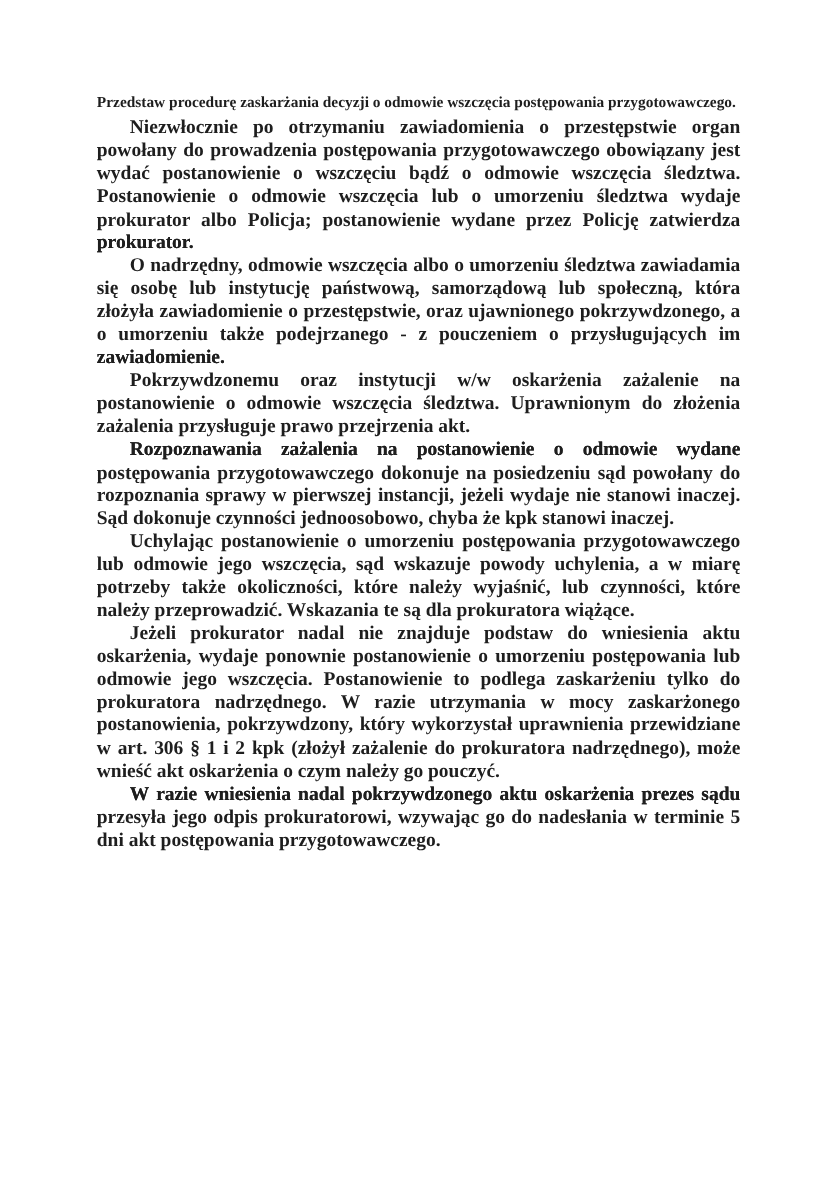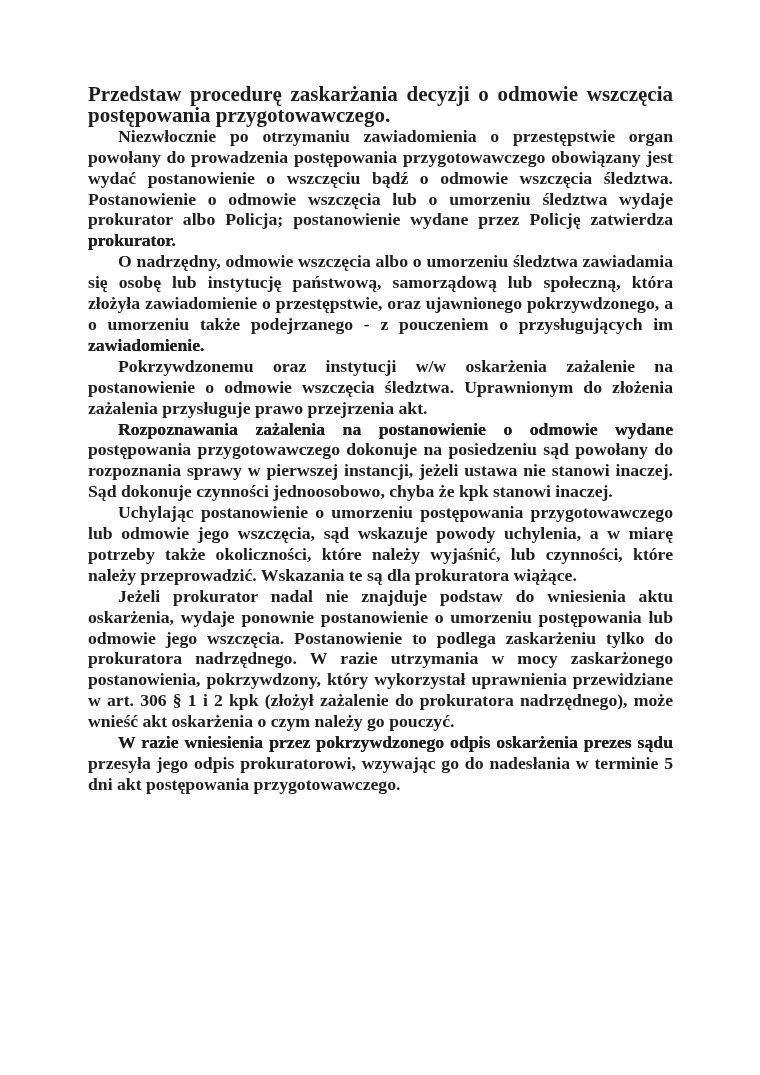--- a/index.html
+++ b/index.html
@@ -21,21 +21,21 @@
     top: 84px;
     width: 585px;
     text-align: justify;
     font-size: 17.7px;
     line-height: 20.9px;
     color: #1e1e1e;
     -webkit-font-smoothing: antialiased;
   }
   .doc-title {
     margin: 0;
-    font-size: 21px;
+    font-size: 14px;
     line-height: 20.9px;
     font-weight: 700;
     text-align: justify;
     text-indent: 0;
   }
   .text-block p {
     margin: 0;
     text-indent: 30px;
   }
   .seg {
@@ -49,19 +49,19 @@
 </head>
 <body>
 
 <div class="page">
   <div class="text-block">
     <h1 class="doc-title">Przedstaw procedurę zaskarżania decyzji o odmowie wszczęcia postępowania przygotowawczego.</h1>
     <div>
         <p><span class="seg">Niezwłocznie po otrzymaniu zawiadomienia o przestępstwie organ powołany do prowadzenia postępowania przygotowawczego obowiązany jest wydać postanowienie o wszczęciu bądź o odmowie wszczęcia śledztwa. Postanowienie o odmowie wszczęcia lub o umorzeniu śledztwa wydaje prokurator albo Policja; postanowienie wydane przez Policję zatwierdza </span><span class="seg emph">prokurator.</span></p>
         <p><span class="seg">O nadrzędny, odmowie wszczęcia albo o umorzeniu śledztwa zawiadamia się osobę lub instytucję państwową, samorządową lub społeczną, która złożyła zawiadomienie o przestępstwie, oraz ujawnionego pokrzywdzonego, a o umorzeniu także podejrzanego - z pouczeniem o przysługujących im </span><span class="seg emph">zawiadomienie.</span></p>
         <p><span class="seg">Pokrzywdzonemu oraz instytucji w/w  oskarżenia zażalenie na postanowienie o odmowie wszczęcia śledztwa. Uprawnionym do złożenia zażalenia przysługuje prawo przejrzenia akt.</span></p>
-        <p><span class="seg emph">Rozpoznawania zażalenia na postanowienie o odmowie wydane</span><span class="seg"> postępowania przygotowawczego dokonuje na posiedzeniu sąd powołany do rozpoznania sprawy w pierwszej instancji, jeżeli ustawa nie stanowi inaczej. Sąd dokonuje czynności jednoosobowo, chyba że kpk stanowi inaczej.</span></p>
+        <p><span class="seg emph">Rozpoznawania zażalenia na postanowienie o odmowie wydane</span><span class="seg"> postępowania przygotowawczego dokonuje na posiedzeniu sąd powołany do rozpoznania sprawy w pierwszej instancji, jeżeli wydaje nie stanowi inaczej. Sąd dokonuje czynności jednoosobowo, chyba że kpk stanowi inaczej.</span></p>
         <p><span class="seg">Uchylając postanowienie o umorzeniu postępowania przygotowawczego lub odmowie jego wszczęcia, sąd wskazuje powody uchylenia, a w miarę potrzeby także okoliczności, które należy wyjaśnić, lub czynności, które należy przeprowadzić. Wskazania te są dla prokuratora wiążące.</span></p>
         <p><span class="seg">Jeżeli prokurator nadal nie znajduje podstaw do wniesienia aktu oskarżenia, wydaje ponownie postanowienie o umorzeniu postępowania lub odmowie jego wszczęcia. Postanowienie to podlega zaskarżeniu tylko do prokuratora nadrzędnego. W razie utrzymania w mocy zaskarżonego postanowienia, pokrzywdzony, który wykorzystał uprawnienia przewidziane w art. 306 § 1 i 2 kpk (złożył zażalenie do prokuratora nadrzędnego), może wnieść akt oskarżenia o czym należy go pouczyć.</span></p>
-        <p><span class="seg emph">W razie wniesienia przez pokrzywdzonego odpis oskarżenia prezes sądu</span><span class="seg"> przesyła jego odpis prokuratorowi, wzywając go do nadesłania w terminie 5 dni akt postępowania przygotowawczego.</span></p>
+        <p><span class="seg emph">W razie wniesienia nadal pokrzywdzonego aktu oskarżenia prezes sądu</span><span class="seg"> przesyła jego odpis prokuratorowi, wzywając go do nadesłania w terminie 5 dni akt postępowania przygotowawczego.</span></p>
       </div>
   </div>
 </div>
 
 </body></html>

